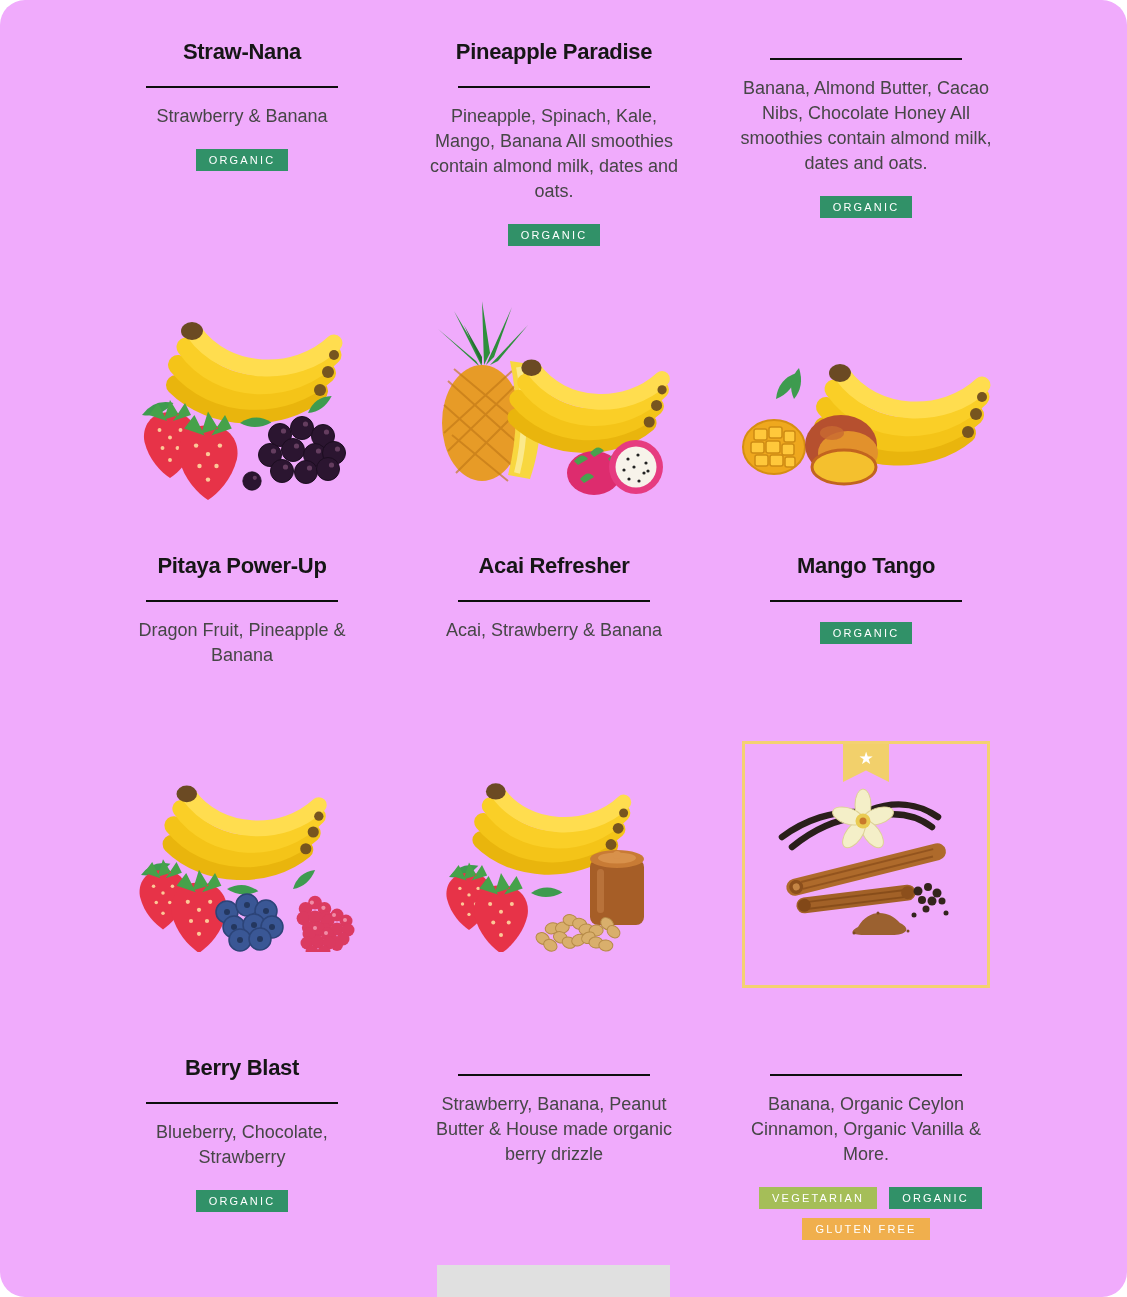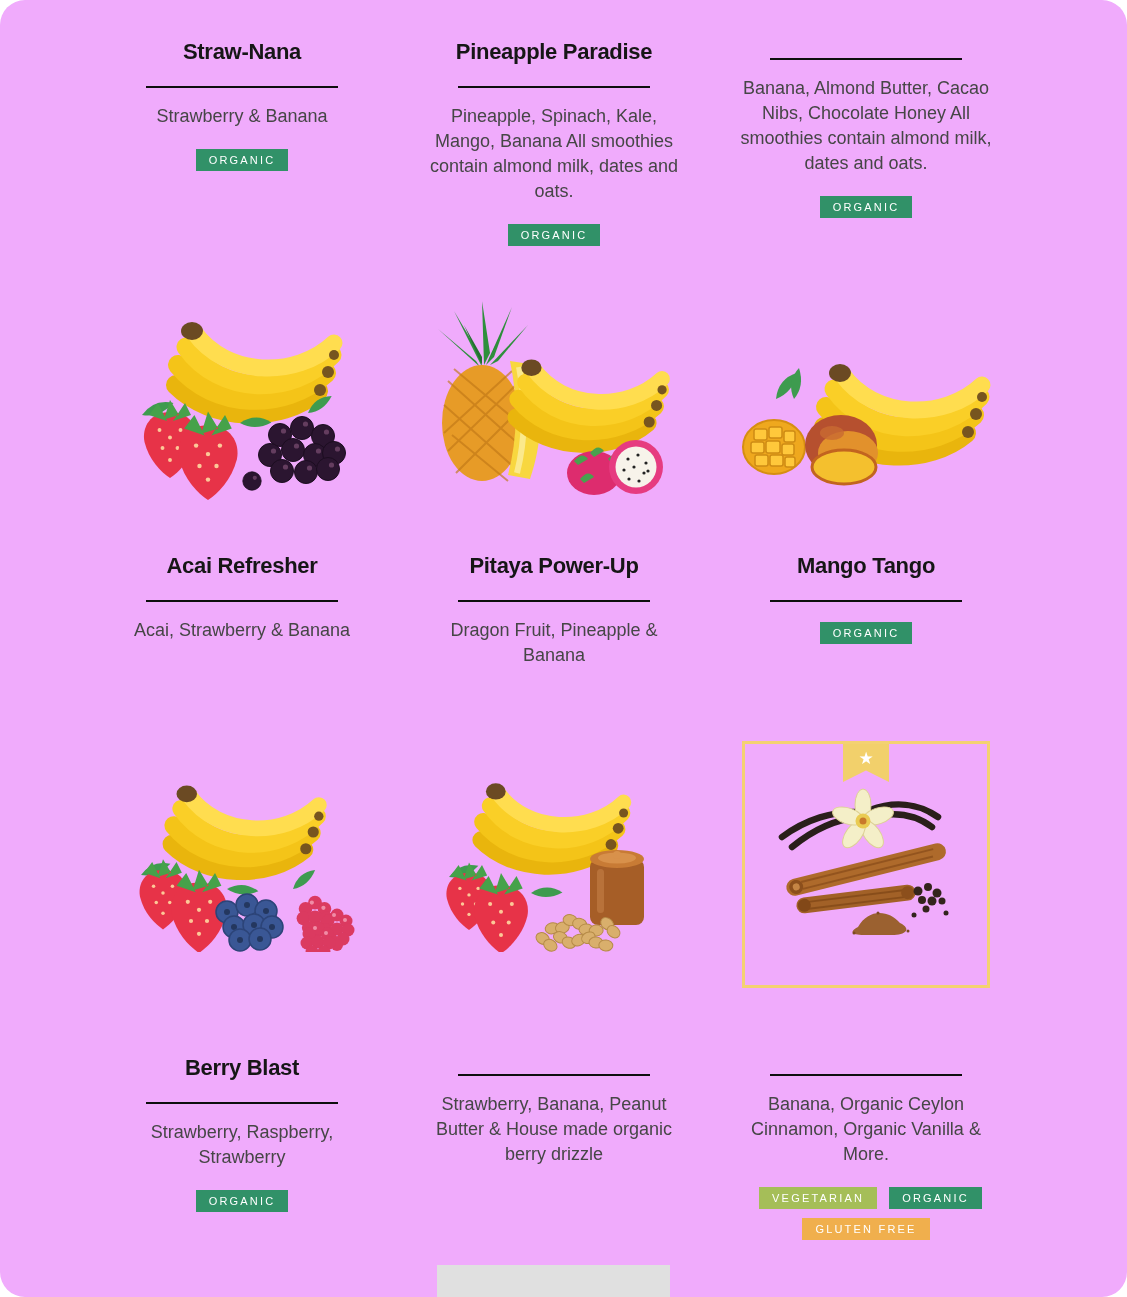--- a/index.html
+++ b/index.html
@@ -210,28 +210,28 @@
         <ellipse cx="105" cy="150" rx="36" ry="30" fill="#B6502F"></ellipse>
         <ellipse cx="112" cy="158" rx="30" ry="22" fill="#E2912C"></ellipse>
         <ellipse cx="96" cy="138" rx="12" ry="7" fill="#C96A32" opacity="0.8"></ellipse>
         <ellipse cx="108" cy="172" rx="32" ry="17" fill="#F4C02E" stroke="#C2641F" stroke-width="3"></ellipse>
       </svg>
     </div>
   </div>
 
   <div class="band" id="band-b-text">
     <div class="cell">
+      <h3 class="item-title">Pitaya Power-Up</h3>
+      <div class="divider"></div>
+      <p class="item-desc">Dragon Fruit, Pineapple &amp; Banana</p>
+    </div>
+    <div class="cell">
       <h3 class="item-title">Acai Refresher</h3>
       <div class="divider"></div>
       <p class="item-desc">Acai, Strawberry &amp; Banana</p>
-    </div>
-    <div class="cell">
-      <h3 class="item-title">Pitaya Power-Up</h3>
-      <div class="divider"></div>
-      <p class="item-desc">Dragon Fruit, Pineapple &amp; Banana</p>
     </div>
     <div class="cell">
       <h3 class="item-title">Mango Tango</h3>
       <div class="divider"></div>
       <div class="tags">
         <span class="tag tag-organic">ORGANIC</span>
       </div>
     </div>
   </div>
 
@@ -333,21 +333,21 @@
           </g>
         </svg>
       </div>
     </div>
   </div>
 
   <div class="band" id="band-c-text">
     <div class="cell">
       <h3 class="item-title">Berry Blast</h3>
       <div class="divider"></div>
-      <p class="item-desc">Strawberry, Raspberry, Strawberry</p>
+      <p class="item-desc">Blueberry, Chocolate, Strawberry</p>
       <div class="tags">
         <span class="tag tag-organic">ORGANIC</span>
       </div>
     </div>
     <div class="cell">
       <div class="divider"></div>
       <p class="item-desc">Strawberry, Banana, Peanut Butter &amp; House made organic berry drizzle</p>
     </div>
     <div class="cell">
       <div class="divider"></div>

